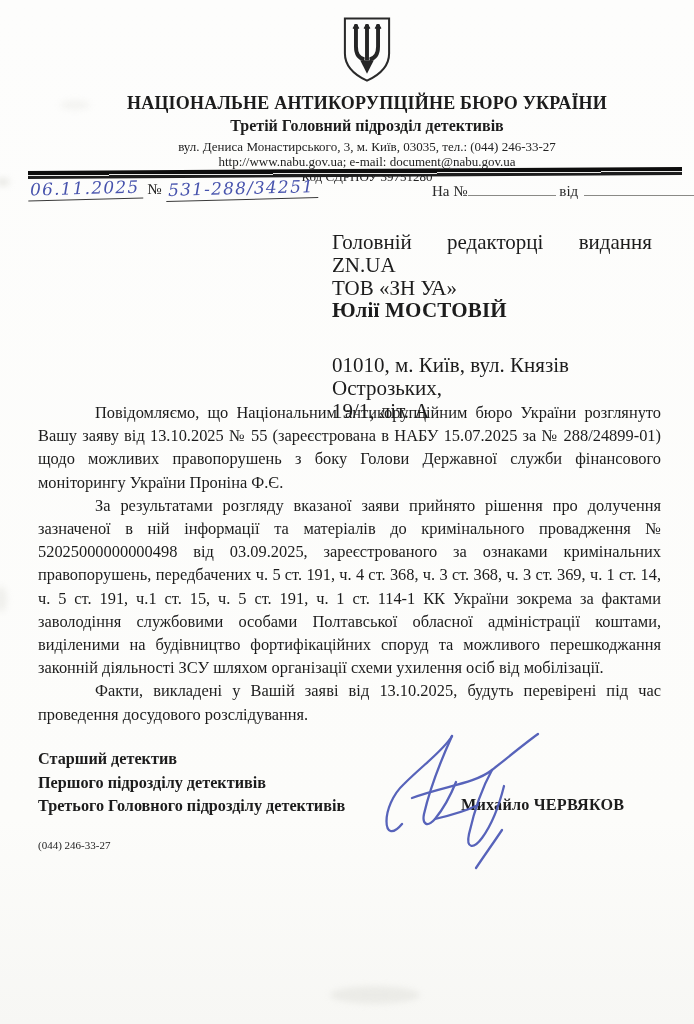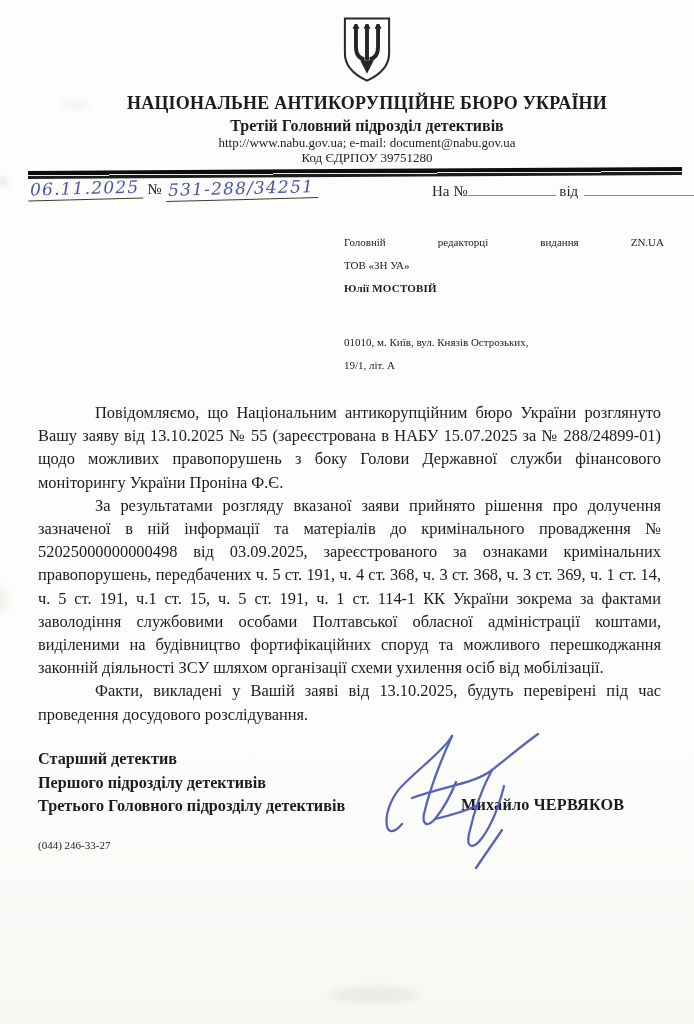--- a/index.html
+++ b/index.html
@@ -51,22 +51,22 @@
     transform:rotate(-1.5deg);
   }
   .hw-underline{border-bottom:1.6px solid #3a3a3a;padding:0 4px 1px 2px;}
   .num-sign{color:#1c1c1c;font-size:15px;margin:0 4px;}
   .ref-right{position:absolute;left:432px;top:4px;white-space:nowrap;color:#2a2a2a;}
   .blank-line{display:inline-block;border-bottom:1.3px solid #8a8a86;height:13px;vertical-align:baseline;}
   .blank-line.w1{width:88px;}
   .blank-line.w2{width:128px;margin-left:6px;}
   
   .recipient{
-    position:absolute;left:344px;top:231px;width:320px;
-    font-size:11px;line-height:22.8px;
+    position:absolute;left:332px;top:231px;width:320px;
+    font-size:21px;line-height:22.8px;
   }
   .recipient .just{text-align:justify;text-align-last:justify;}
   .recipient .name{font-weight:bold;letter-spacing:.2px;}
   .recipient .addr-group{margin-top:32px;}
   
   .body-text{
     position:absolute;left:38px;top:401px;width:623px;
     font-size:16.4px;line-height:23.2px;
     text-align:justify;
   }
@@ -105,20 +105,21 @@
           <path d="M34 10 V52"></path>
         </g>
         <g stroke="#252525" stroke-width="2.4" fill="none">
           <path d="M21 10 l-3 5 M21 10 l3 5 M47 10 l-3 5 M47 10 l3 5 M34 10 l-3 5 M34 10 l3 5"></path>
         </g>
         <path d="M26 52 L34 68 L42 52 Z" fill="#252525"></path>
       </svg>
     </div>
     <div class="org-name">НАЦІОНАЛЬНЕ АНТИКОРУПЦІЙНЕ БЮРО УКРАЇНИ</div>
     <div class="division">Третій Головний підрозділ детективів</div>
+    <div class="hq-line first">вул. Дениса Монастирського, 3, м. Київ, 03035, тел.: (044) 246-33-27</div>
     <div class="hq-line">http://www.nabu.gov.ua; e-mail: document@nabu.gov.ua</div>
     <div class="hq-line">Код ЄДРПОУ 39751280</div>
   </div>
 
   <div class="head-rule"></div>
 
   <div class="ref-row">
     <div class="ref-left">
       <span class="handwritten hw-underline">06.11.2025</span><span class="num-sign">№</span><span class="handwritten hw-underline">531-288/34251</span>
     </div>

